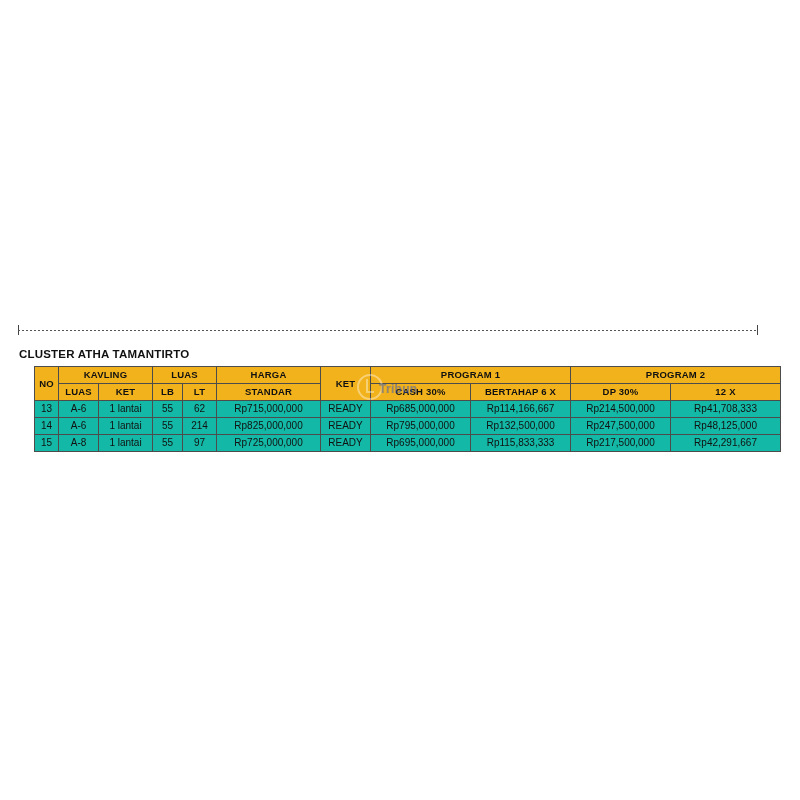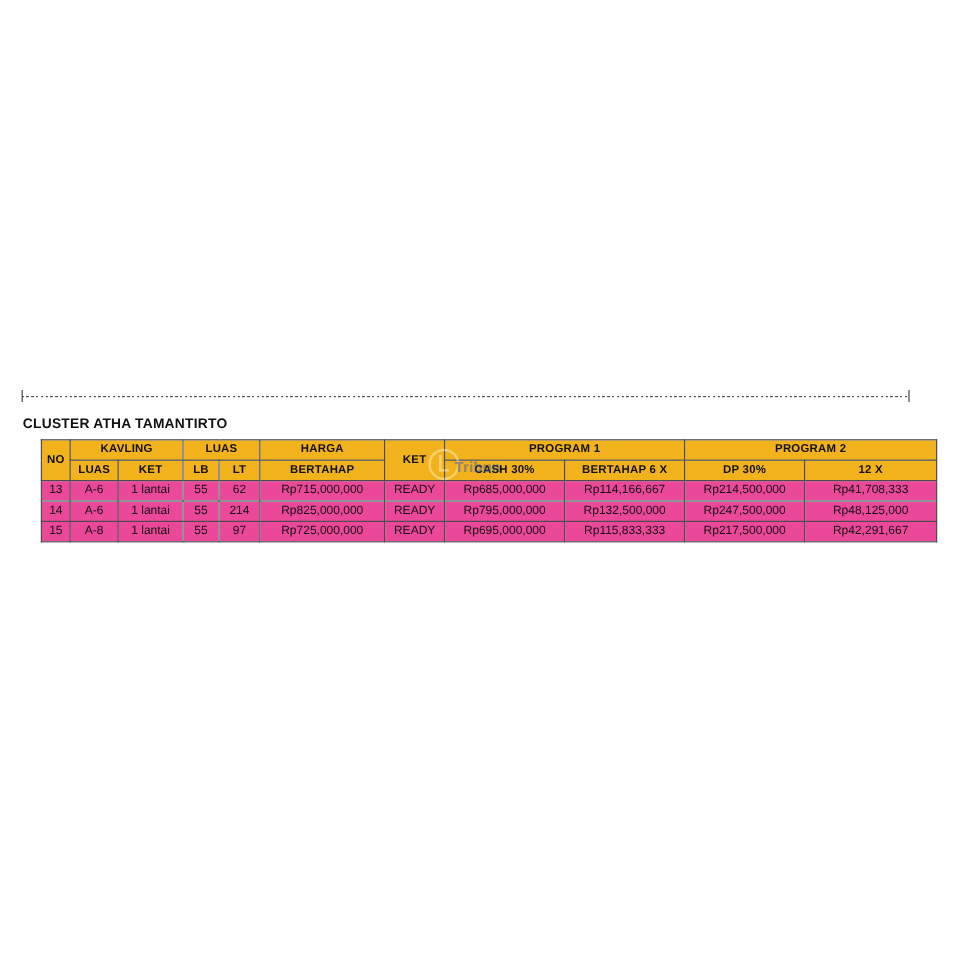--- a/index.html
+++ b/index.html
@@ -83,21 +83,21 @@
     white-space: nowrap;
     overflow: hidden;
   }
   table.pricing thead th {
     background: #f2b21c;
     font-weight: bold;
     font-size: 9.5px;
     letter-spacing: 0.2px;
   }
   table.pricing tbody td {
-    background: #ec4899;
+    background: #14b8a6;
     font-size: 10px;
   }
   td.num, td.kavling-urut, td.lb, td.lt, td.ket2 {
     font-size: 10px;
   }
   td.kavling-ket {
     font-size: 7.5px;
   }
   td.money {
     text-align: center;
@@ -192,21 +192,21 @@
           <th>HARGA</th>
           <th rowspan="2">KET</th>
           <th colspan="2">PROGRAM 1</th>
           <th colspan="2">PROGRAM 2</th>
         </tr>
         <tr>
           <th>LUAS</th>
           <th>KET</th>
           <th>LB</th>
           <th>LT</th>
-          <th>BERTAHAP</th>
+          <th>STANDAR</th>
           <th>CASH 30%</th>
           <th>BERTAHAP 6 X</th>
           <th>DP 30%</th>
           <th>12 X</th>
         </tr>
       </thead>
       <tbody>
         <tr>
           <td class="num">13</td>
           <td class="kavling-urut">A-6</td>

